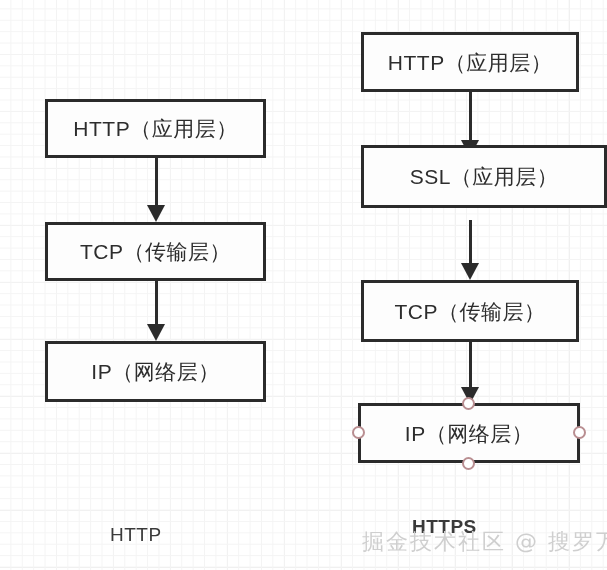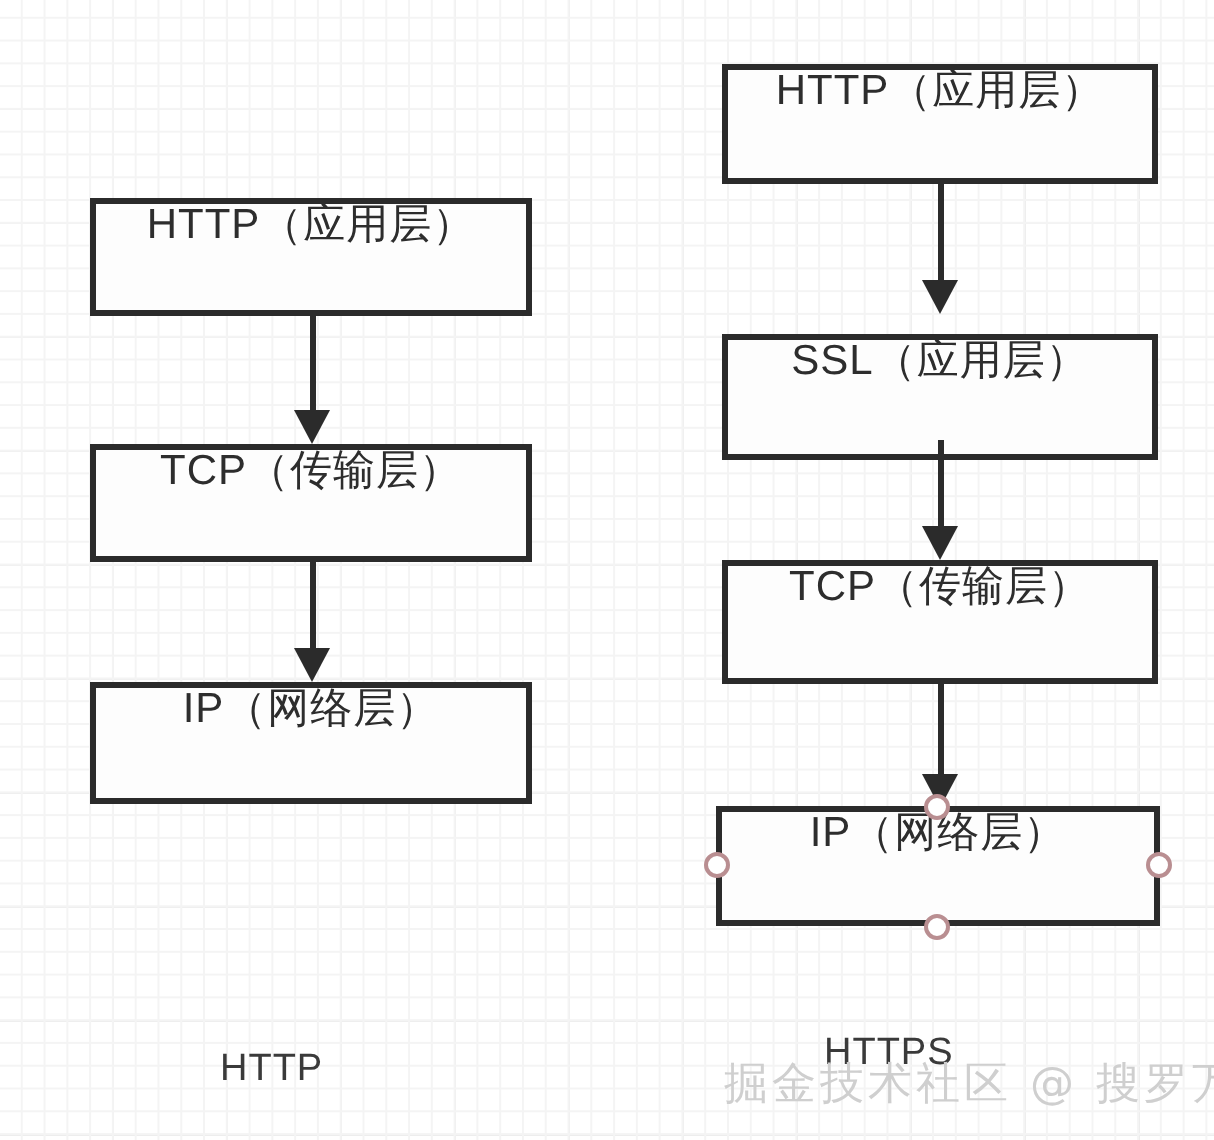--- a/index.html
+++ b/index.html
@@ -26,20 +26,21 @@
     background-position: -1px -3px, -1px -3px, -1px -3px, -1px -3px;
     font-family: "Liberation Sans", "DejaVu Sans", sans-serif;
   }
 
   .node {
     position: absolute;
     box-sizing: border-box;
     background: #fdfdfd;
     border: 3px solid #2b2b2b;
     display: flex;
+    align-items: center;
     justify-content: center;
   }
   .node-label {
     font-size: 21px;
     color: #2d2d2d;
     letter-spacing: 0.5px;
     white-space: nowrap;
     line-height: 1;
   }
 
@@ -127,21 +128,21 @@
 
   <div class="node" style="left:361px; top:32px; width:218px; height:60px;">
     <span class="node-label">HTTP（应用层）</span>
   </div>
 
   <div class="arrow" style="left:460px; top:92px; width:20px; height:65px;">
     <div class="shaft" style="height:51px;"></div>
     <div class="head"></div>
   </div>
 
-  <div class="node" style="left:361px; top:167px; width:218px; height:63px;">
+  <div class="node" style="left:361px; top:145px; width:246px; height:63px;">
     <span class="node-label">SSL（应用层）</span>
   </div>
 
   <div class="arrow" style="left:460px; top:220px; width:20px; height:60px;">
     <div class="shaft" style="height:46px;"></div>
     <div class="head"></div>
   </div>
 
   <div class="node" style="left:361px; top:280px; width:218px; height:62px;">
     <span class="node-label">TCP（传输层）</span>
@@ -154,17 +155,17 @@
 
   <div class="node" style="left:358px; top:403px; width:222px; height:60px;">
     <span class="node-label">IP（网络层）</span>
   </div>
 
   <div class="handle" style="left:462px; top:397px;"></div>
   <div class="handle" style="left:352px; top:426px;"></div>
   <div class="handle" style="left:573px; top:426px;"></div>
   <div class="handle" style="left:462px; top:457px;"></div>
 
-  <div class="caption" style="left:412px; top:516px;">HTTPS</div>
+  <div class="caption" style="left:412px; top:516px;font-weight:bold;">HTTPS</div>
 
   <div class="watermark" style="left:362px; top:527px;">掘金技术社区 @ 搜罗万相</div>
 
 </div>
 
 </body></html>

